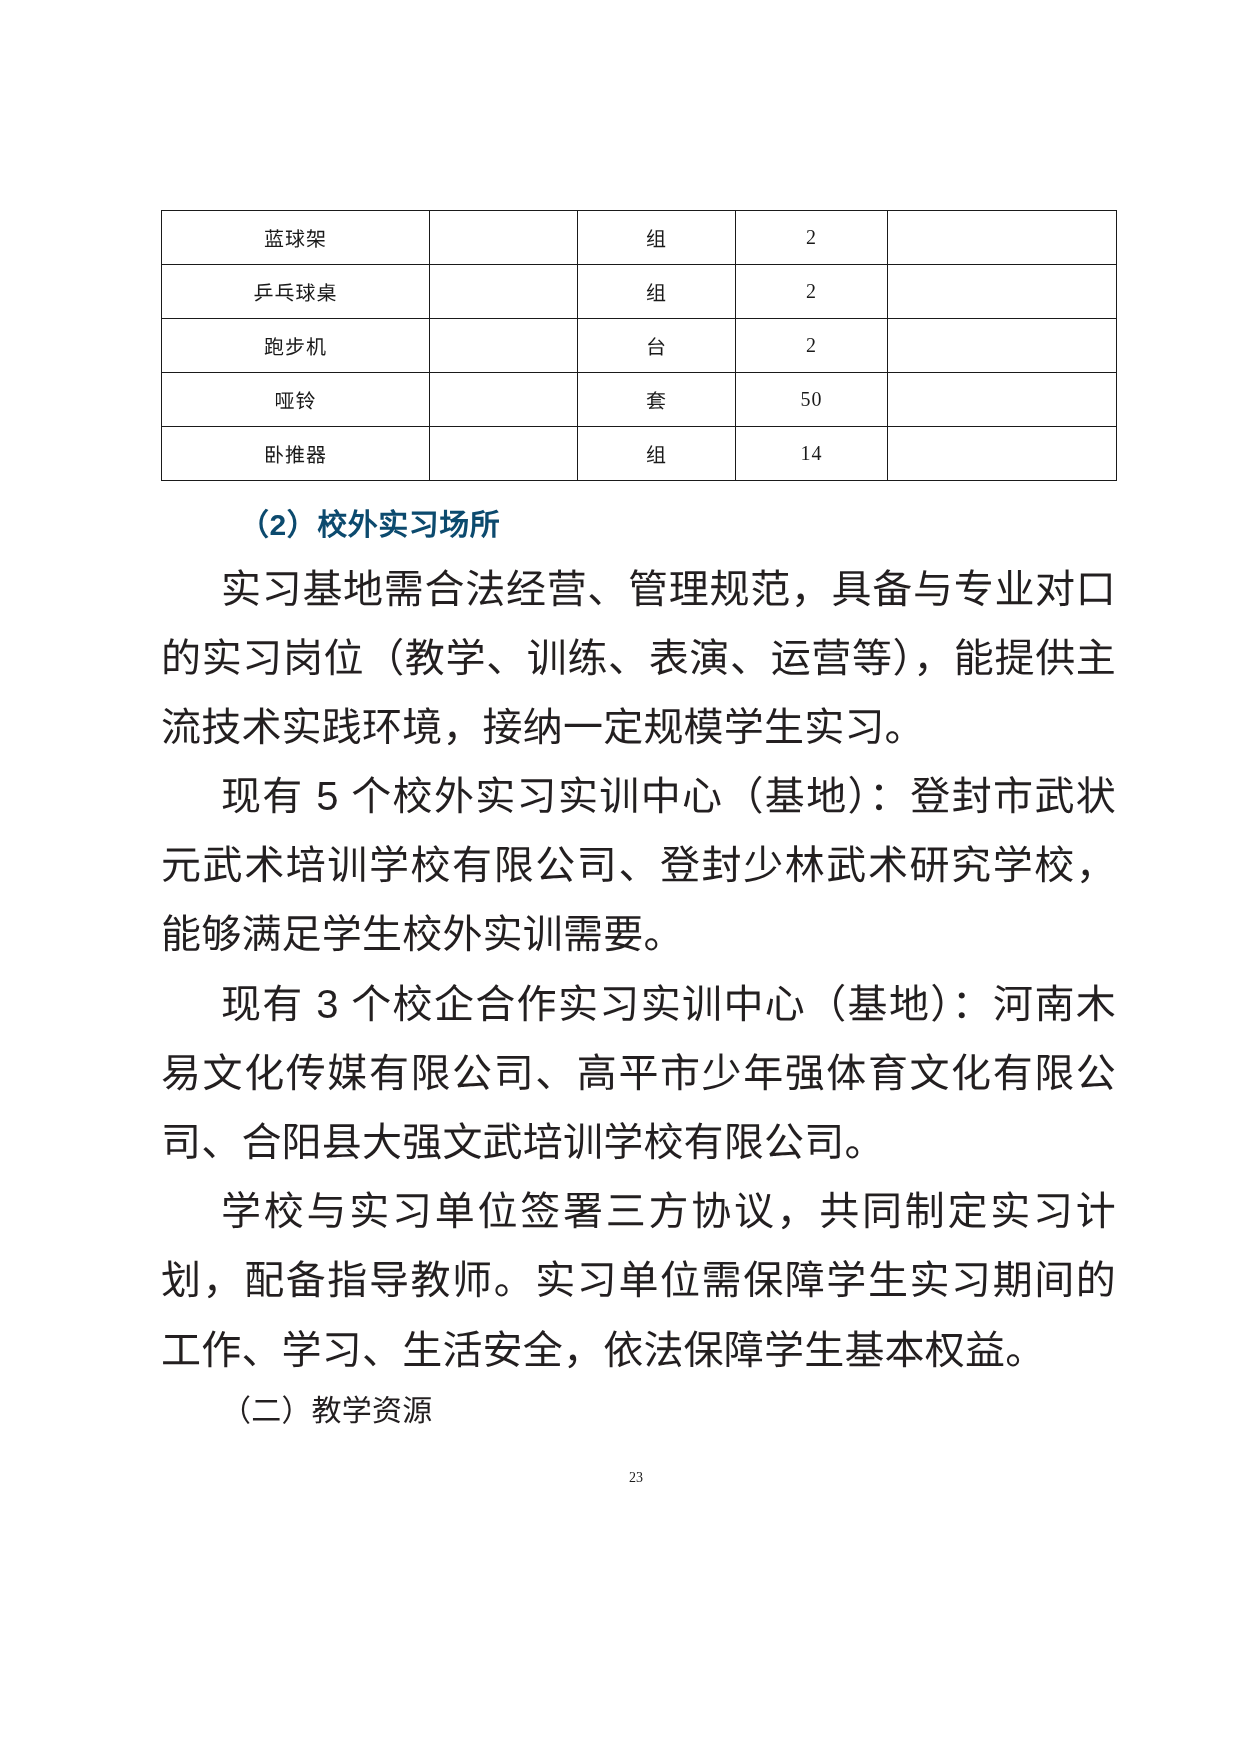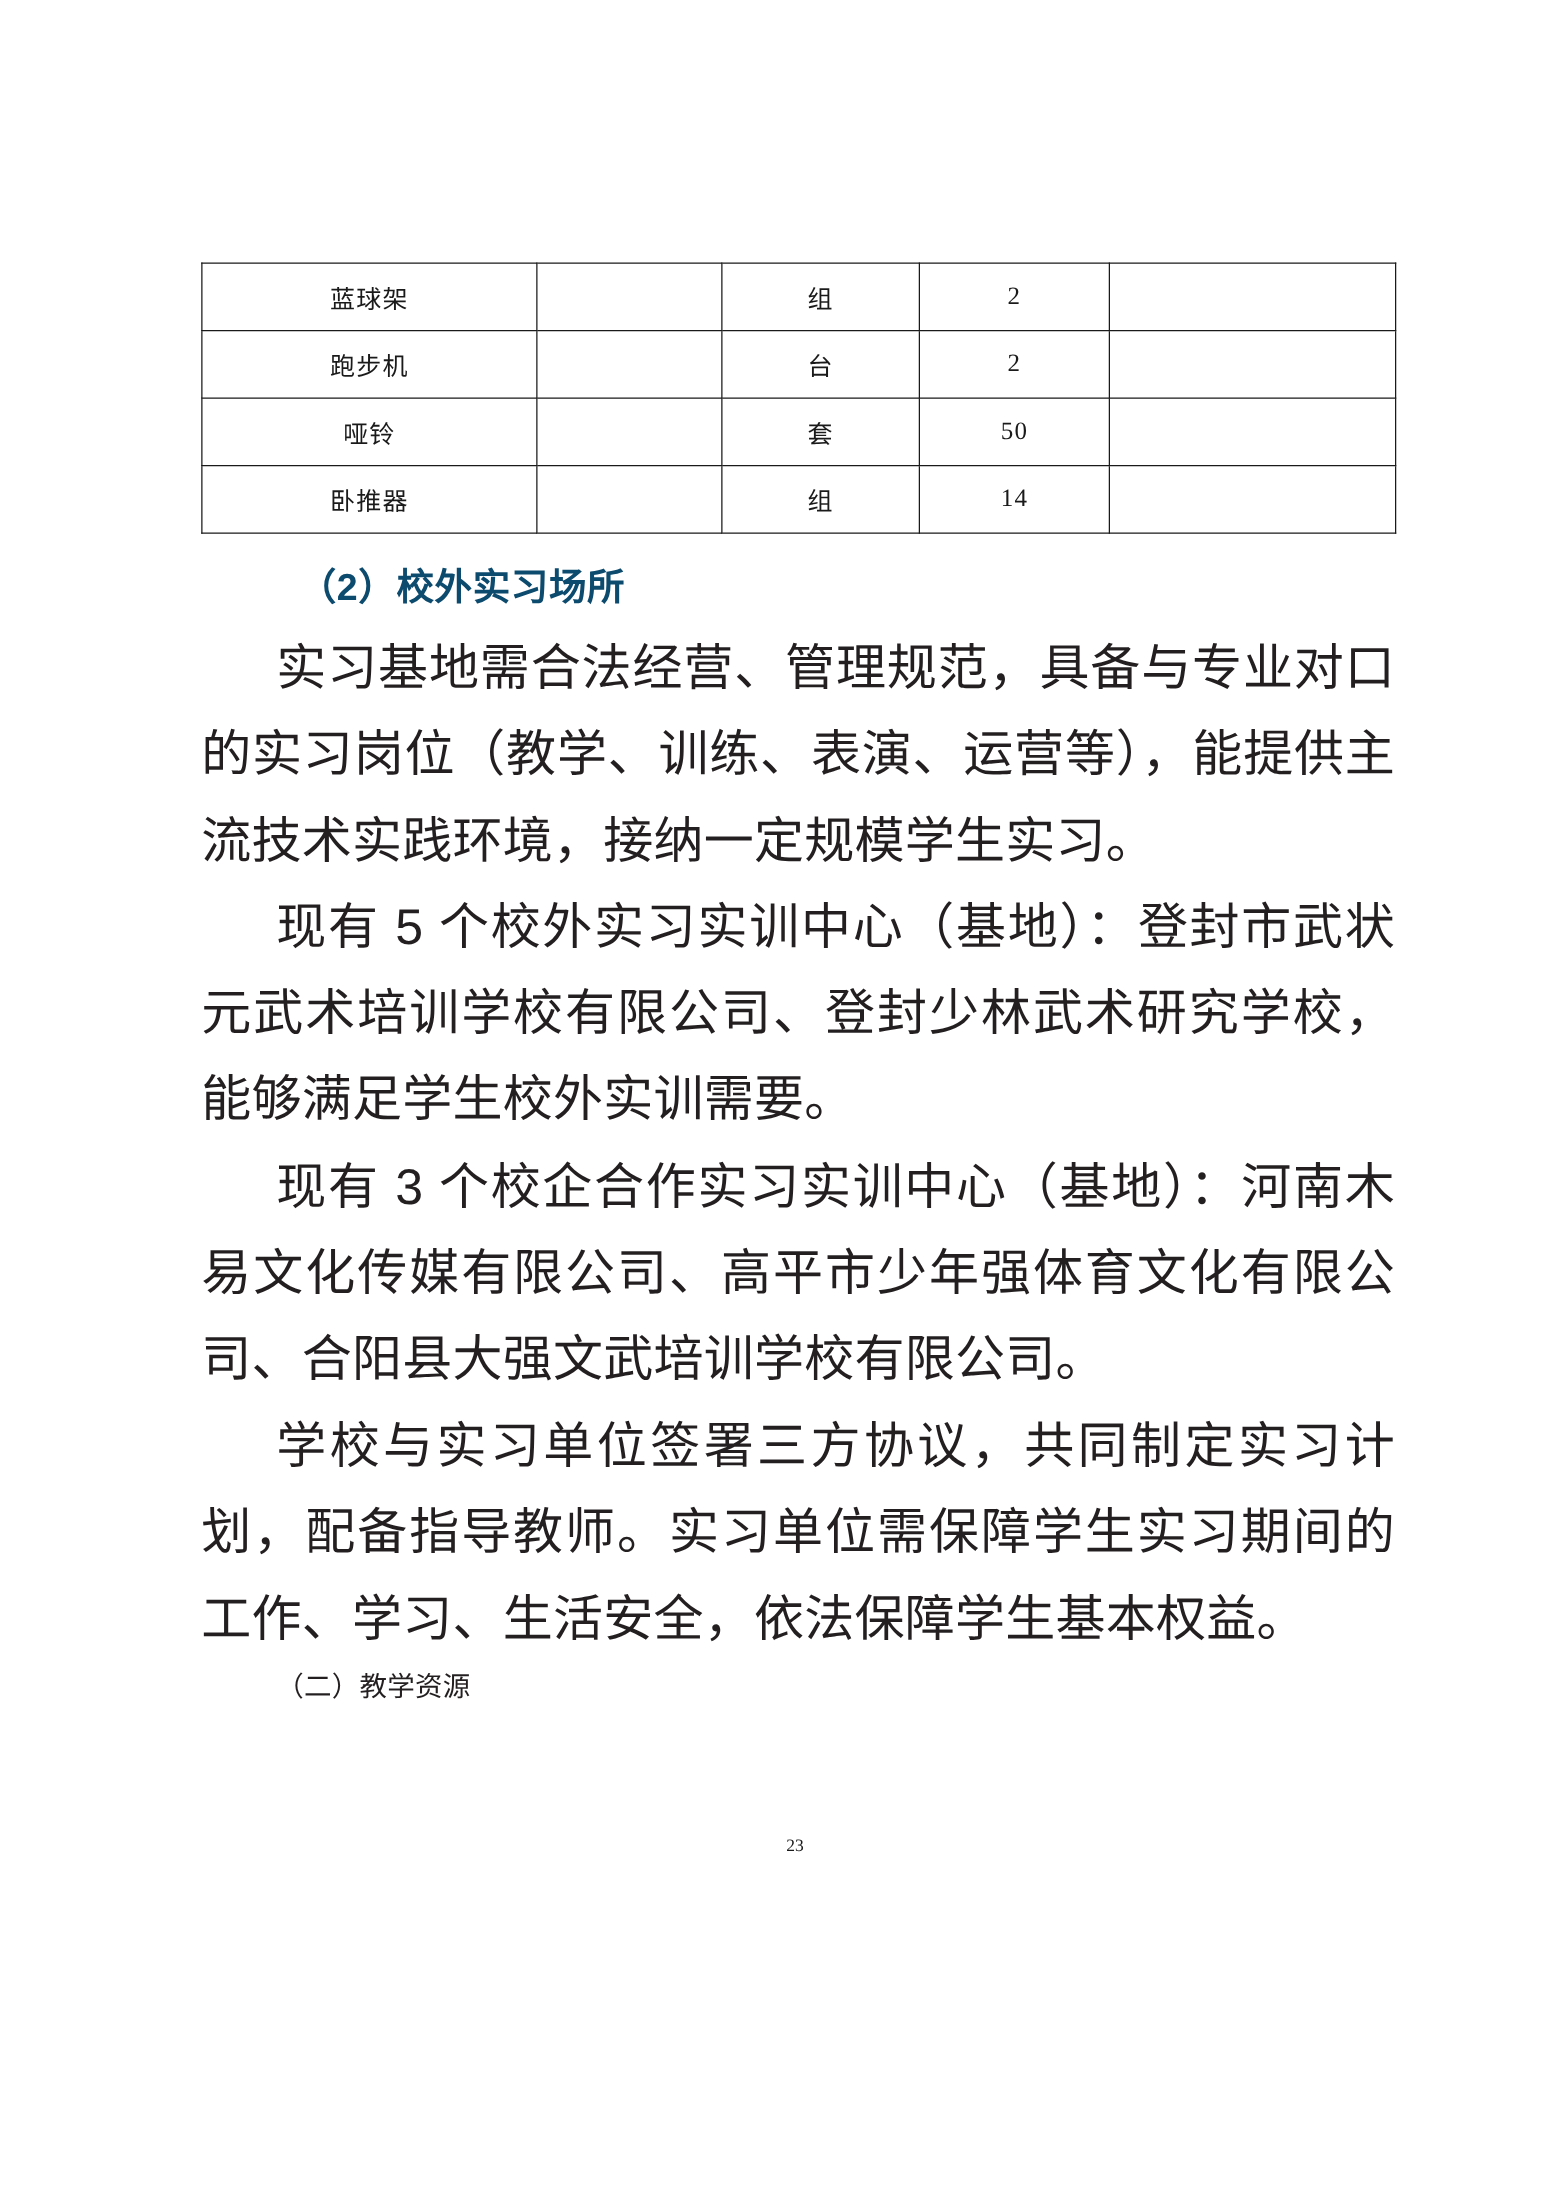--- a/index.html
+++ b/index.html
@@ -79,21 +79,21 @@
     line-height: 1.73;
     margin: 0 0 0 0;
     text-indent: 60px;
     text-align: justify;
     text-justify: inter-ideograph;
     letter-spacing: 0.2px;
     color: #231f20;
   }
 
   p.sub-heading {
-    font-size: 22px;
+    font-size: 30px;
     line-height: 1.73;
     margin: 0;
     text-indent: 60px;
     letter-spacing: 0.2px;
     color: #231f20;
   }
 
   
   .page-number {
     position: absolute;
@@ -117,20 +117,27 @@
       <colgroup>
         <col class="c-name">
           <col class="c-spec">
           <col class="c-unit">
           <col class="c-qty">
           <col class="c-note">
       </colgroup>
       <tbody>
         <tr>
           <td>蓝球架</td>
+          <td></td>
+          <td>组</td>
+          <td class="num">2</td>
+          <td></td>
+        </tr>
+        <tr>
+          <td>乒乓球桌</td>
           <td></td>
           <td>组</td>
           <td class="num">2</td>
           <td></td>
         </tr>
         <tr>
           <td>跑步机</td>
           <td></td>
           <td>台</td>
           <td class="num">2</td>

